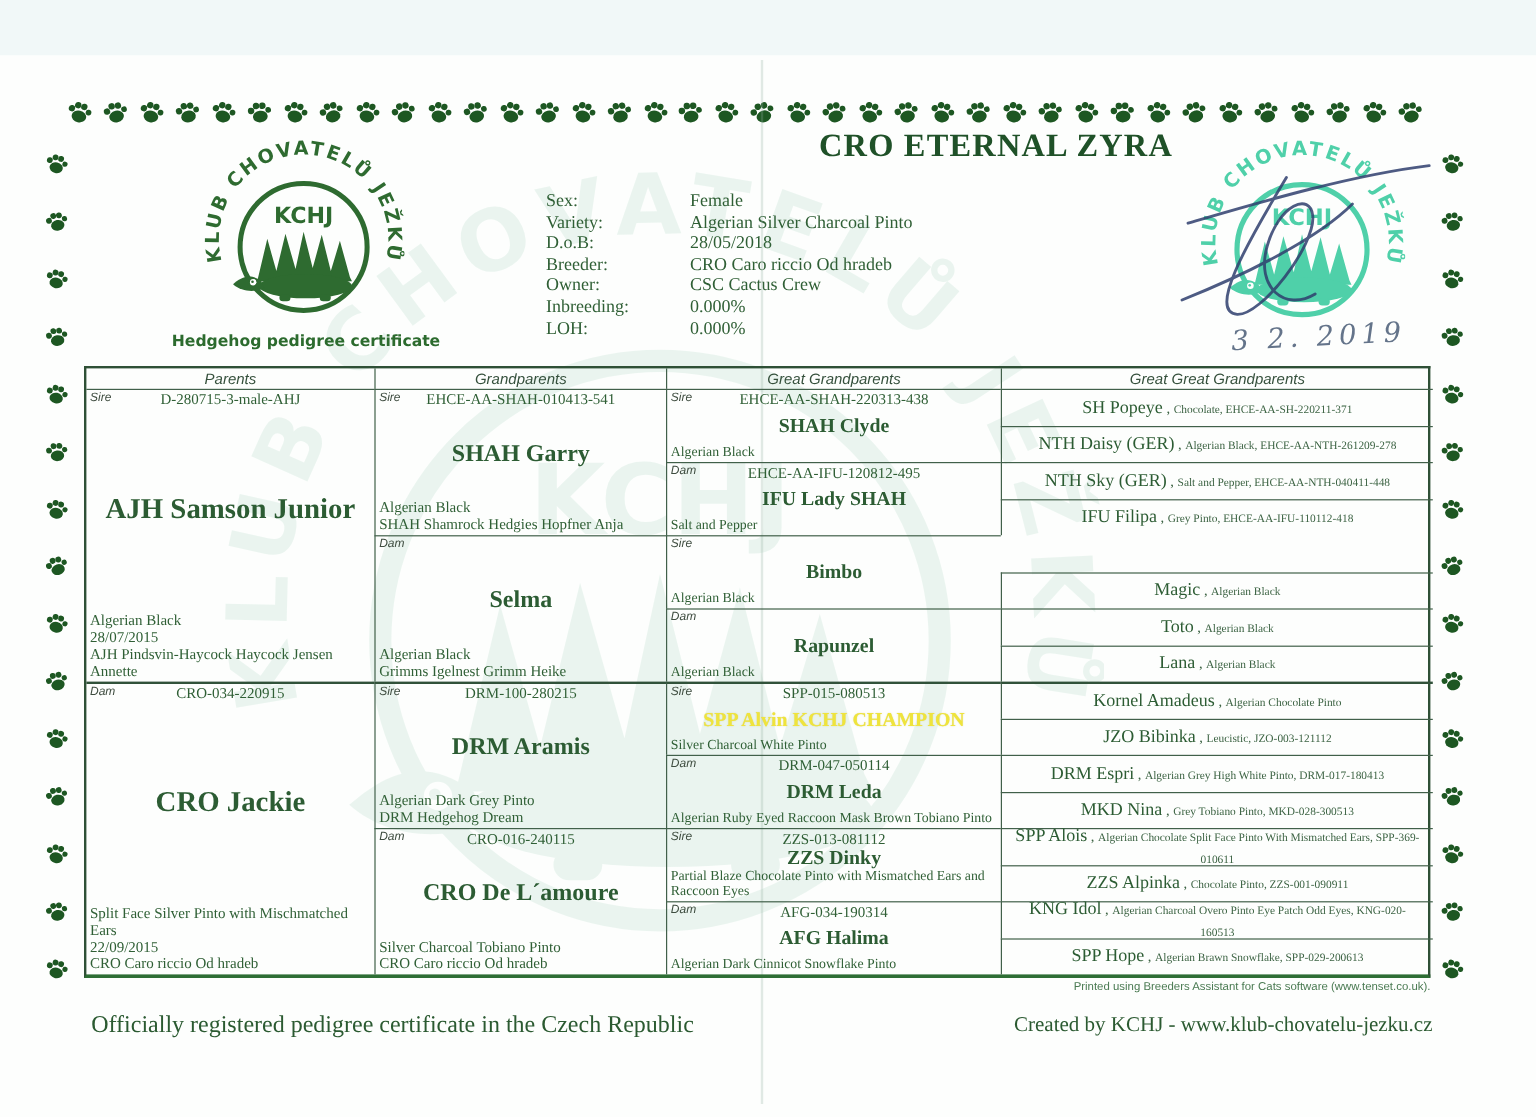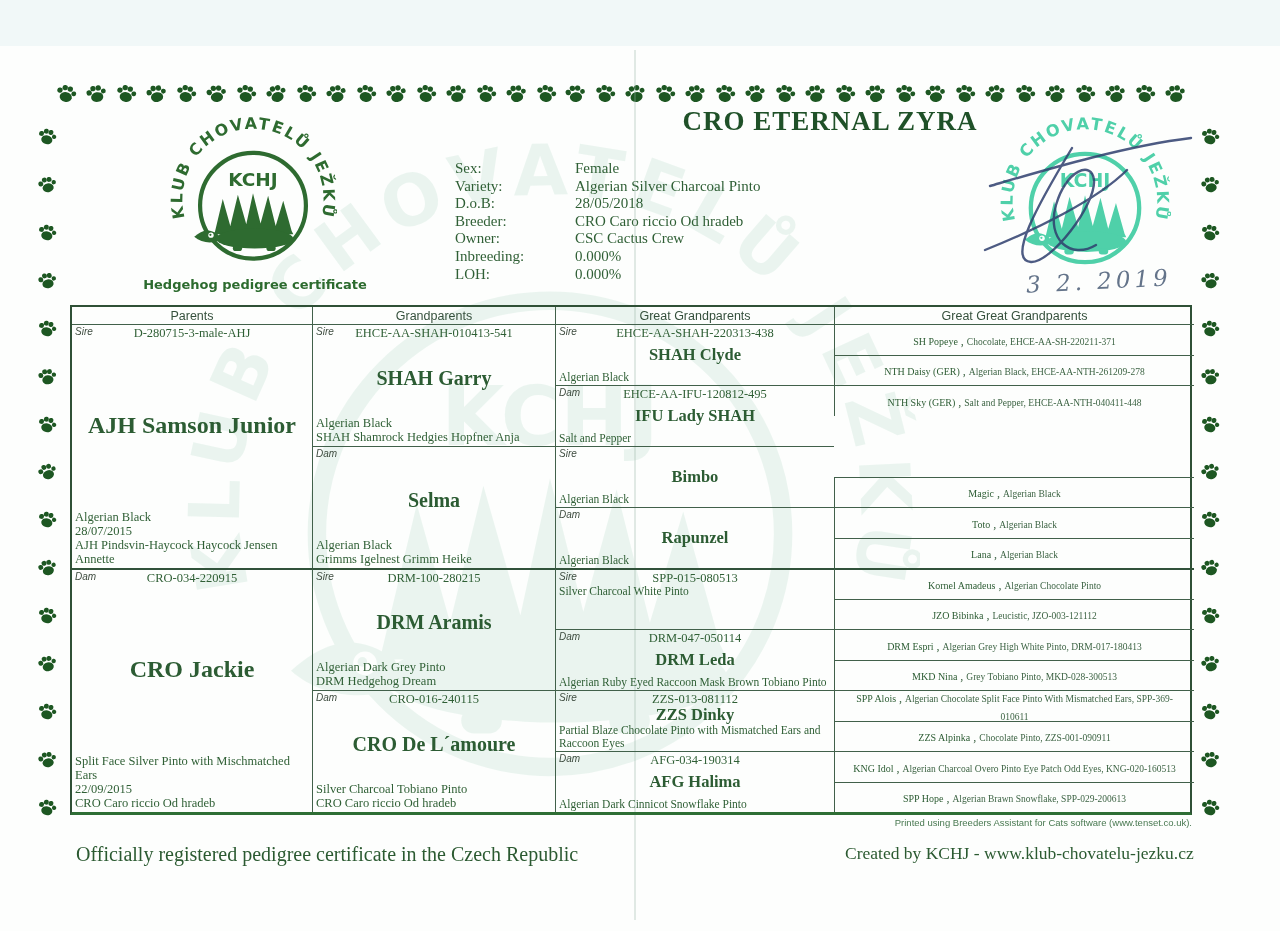--- a/index.html
+++ b/index.html
@@ -33,39 +33,39 @@
   .stamp-date{position:absolute;left:1026px;top:268px;font-family:"DejaVu Serif",serif;font-style:italic;
     font-size:23px;letter-spacing:4px;color:#64748a;transform:rotate(-3deg);}
 
   
   .watermark{position:absolute;left:155px;top:112px;width:790px;height:740px;color:#7dbfa0;opacity:.14;pointer-events:none;}
 
   
   .ptable{position:absolute;left:70px;top:305px;width:1122px;height:510px;
     display:grid;grid-template-columns:240px 243px 279px 360px;grid-template-rows:17px repeat(16,1fr);
     border:2px solid var(--bd-heavy);border-bottom:3px solid #2e6e35;color:var(--ink);background:transparent;z-index:2;}
-  .th{font-family:"Liberation Sans",sans-serif;font-size:12.5px;color:#35503c;
+  .th{font-family:"Liberation Sans",sans-serif;font-style:italic;font-size:12.5px;color:#35503c;
     display:flex;align-items:center;justify-content:center;border-left:1px solid var(--bd);}
   .th.c1{border-left:none;}
   .pcell,.grow{border-left:1px solid var(--bd);border-top:1px solid var(--bd);min-height:0;min-width:0;}
   .c1{border-left:none;}
   .midline{border-top-width:2px;border-top-color:#31523a;}
   .pcell{display:flex;flex-direction:column;position:relative;}
   .chead{position:relative;height:15px;flex:0 0 auto;}
   .role{position:absolute;left:3px;top:1px;font-family:"Liberation Sans",sans-serif;font-style:italic;font-size:10px;color:#3f4d40;}
   .reg{display:block;text-align:center;font-size:12.5px;padding-top:1px;color:var(--ink);}
   .bigname{flex:1 1 auto;display:flex;align-items:center;justify-content:center;text-align:center;color:#2c5c33;min-height:0;font-weight:bold;}
   .sz1{font-size:24px;}  
   .sz2{font-size:20px;}  
   .sz3{font-size:16.5px;}
   .champ{color:var(--champ);font-weight:bold;text-shadow:0 0 1px rgba(190,175,30,.5);}
   .blines{flex:0 0 auto;font-size:12.5px;line-height:1.12;padding:0 3px 2px 3px;}
   .ggp .blines{font-size:11.5px;line-height:1.08;}
   .grow{display:flex;flex-direction:column;justify-content:center;text-align:center;padding:0 10px;}
-  .gname{font-size:10px;color:#2c5c33;}
+  .gname{font-size:15px;color:#2c5c33;}
   .gdet{font-size:9.5px;color:#3c6343;}
   .gdet::before{content:" , ";font-size:12px;}
 
   
   .printed-note{position:absolute;left:692px;top:817px;width:500px;text-align:right;
     font-family:"Liberation Sans",sans-serif;font-size:9.5px;color:#4a7a52;}
   .footer-left{position:absolute;left:76px;top:843px;font-size:20px;color:#2b5a31;}
   .footer-right{position:absolute;left:845px;top:843px;font-size:17.5px;color:#2b5a31;text-align:center;}
 </style>
 </head>
@@ -474,20 +474,21 @@
           <span class="reg"></span>
         </div>
       <div class="bigname sz3">Rapunzel</div>
       <div class="blines">Algerian Black</div>
     </div>
     <div class="pcell ggp midline" style="grid-column:3;grid-row:10/12">
       <div class="chead">
           <span class="role">Sire</span>
           <span class="reg">SPP-015-080513</span>
         </div>
+      <div class="bigname sz3 champ">SPP Alvin KCHJ CHAMPION</div>
       <div class="blines">Silver Charcoal White Pinto</div>
     </div>
     <div class="pcell ggp" style="grid-column:3;grid-row:12/14">
       <div class="chead">
           <span class="role">Dam</span>
           <span class="reg">DRM-047-050114</span>
         </div>
       <div class="bigname sz3">DRM Leda</div>
       <div class="blines">Algerian Ruby Eyed Raccoon Mask Brown Tobiano Pinto</div>
     </div>
@@ -509,20 +510,23 @@
     </div>
 
     <div class="grow" style="grid-column:4;grid-row:2">
         <div><span class="gname">SH Popeye</span><span class="gdet">Chocolate, EHCE-AA-SH-220211-371</span></div>
       </div>
     <div class="grow" style="grid-column:4;grid-row:3">
         <div><span class="gname">NTH Daisy (GER)</span><span class="gdet">Algerian Black, EHCE-AA-NTH-261209-278</span></div>
       </div>
     <div class="grow" style="grid-column:4;grid-row:4">
         <div><span class="gname">NTH Sky (GER)</span><span class="gdet">Salt and Pepper, EHCE-AA-NTH-040411-448</span></div>
+      </div>
+    <div class="grow" style="grid-column:4;grid-row:5">
+        <div><span class="gname">IFU Filipa</span><span class="gdet">Grey Pinto, EHCE-AA-IFU-110112-418</span></div>
       </div>
     <div class="grow" style="grid-column:4;grid-row:7">
         <div><span class="gname">Magic</span><span class="gdet">Algerian Black</span></div>
       </div>
     <div class="grow" style="grid-column:4;grid-row:8">
         <div><span class="gname">Toto</span><span class="gdet">Algerian Black</span></div>
       </div>
     <div class="grow" style="grid-column:4;grid-row:9">
         <div><span class="gname">Lana</span><span class="gdet">Algerian Black</span></div>
       </div>

